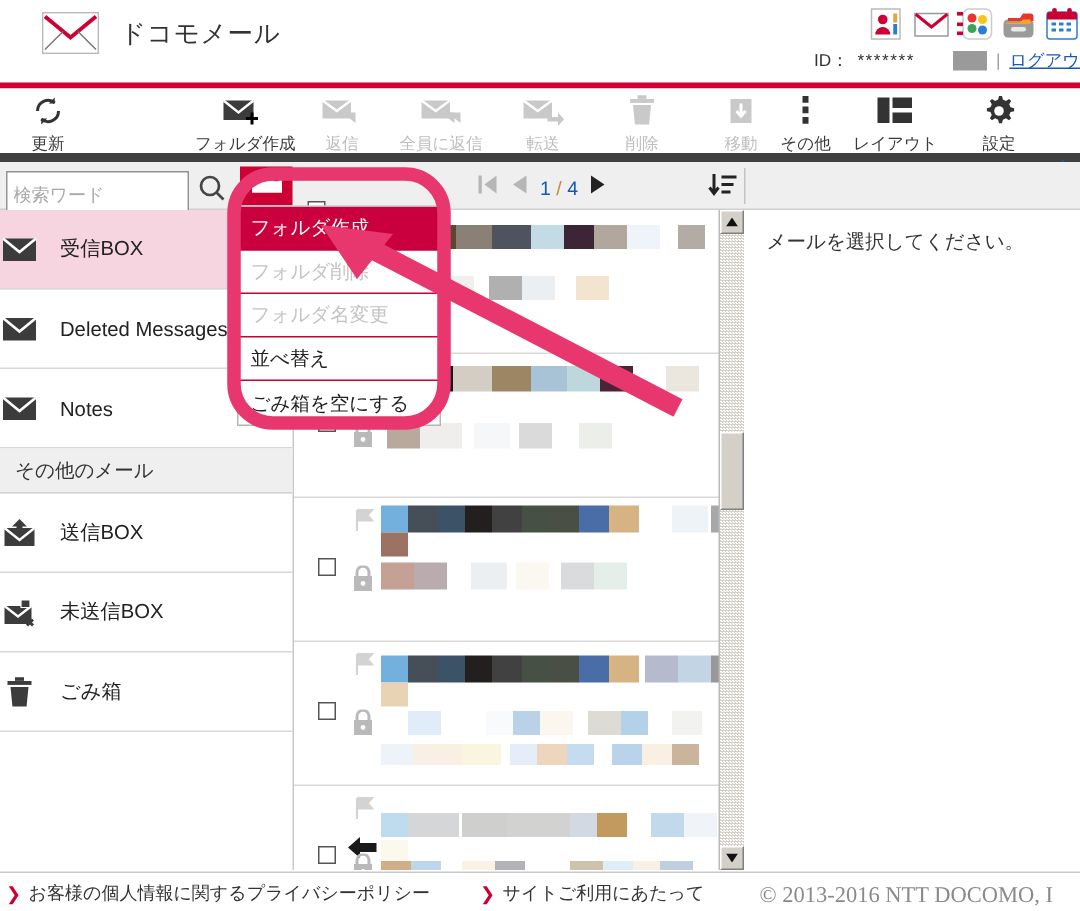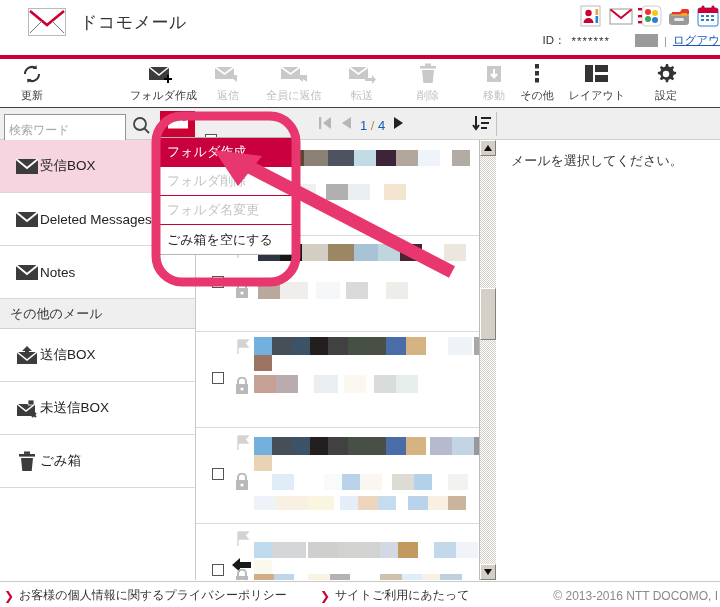--- a/index.html
+++ b/index.html
@@ -37,21 +37,21 @@
   .idmask { display: inline-block; width: 42px; height: 13px; background: linear-gradient(90deg,#fff 0 46%, #9a9a9a 46% 100%); vertical-align: -2px; }
   .idbar .sep { color: #9b9b9b; }
   .logout { color: #1759b3; text-decoration: underline; font-size: 11.5px; }
 
   
   .redrule { position: absolute; left: 0; top: 55px; width: 720px; height: 4px; background: #cc0033; }
 
   
   .toolbar {
     position: absolute; left: 0; top: 59px; width: 720px; height: 49px;
-    background: #fff; border-bottom: 1px solid #404040;
+    background: #fff; border-bottom: 6px solid #404040;
   }
   .tb { position: absolute; top: 2px; width: 64px; text-align: center; }
   .tb .ico { height: 26px; display: flex; align-items: center; justify-content: center; }
   .tb .lbl { font-size: 11px; margin-top: 1px; color: #3a3a3a; white-space: nowrap; }
   .tb.dis .lbl { color: #bdbdbd; }
   .tb-ab { position: absolute; top: 30px; left: 700px; font-size: 13px; color: #1759b3; margin-top: 15px; }
 
   
   .subbar {
     position: absolute; left: 0; top: 108px; width: 720px; height: 32px;
@@ -86,21 +86,21 @@
     position: absolute; left: 0; top: 140px; width: 196px; height: 440px;
     background: #fff; border-right: 1px solid #c9c9c9;
   }
   .sb-head {
     height: 30px; background: #efefef; border-bottom: 1px solid #d2d2d2;
     display: flex; align-items: center; padding-left: 10px;
     font-size: 13px; color: #333;
   }
   .sb-item {
     height: 53px; border-bottom: 1px solid #d8d8d8;
-    display: flex; align-items: center; padding-left: 14px;
+    display: flex; align-items: center; gap: 14px; 
     font-size: 13.5px; color: #222;
   }
   .sb-item.sel { background: #f6d4e0; }
   .sb-ico { width: 26px; display: flex; align-items: center; justify-content: center; }
 
   
   .maillist {
     position: absolute; left: 196px; top: 140px; width: 300px; height: 440px;
     background: #fff; border-right: 1px solid #bbb; overflow: hidden;
   }
@@ -133,21 +133,21 @@
   }
   .preview .msg { position: absolute; left: 14px; top: 12px; font-size: 13px; color: #333; }
 
   
   .footer {
     position: absolute; left: 0; top: 581px; width: 720px; height: 26px;
     background: #fff; border-top: 1px solid #c9c9c9;
   }
   .fl { position: absolute; top: 5px; font-size: 12px; color: #333; display: flex; align-items: center; gap: 5px; }
   .chev { color: #cc0033; font-weight: bold; font-size: 12px; }
-  .copyr { position: absolute; right: 2px; top: 7px; font-size: 12px; color: #8a8a8a; font-family: Liberation Sans, sans-serif; }
+  .copyr { position: absolute; right: 18px; top: 7px; font-size: 15px; color: #8a8a8a; font-family: Liberation Serif, serif; }
 
   
   .dropdown {
     position: absolute; left: 158px; top: 137px; width: 136px;
     background: #fff; border: 1px solid #b5b5b5; z-index: 50;
   }
   .dd-item {
     height: 29px; display: flex; align-items: center; padding-left: 8px;
     font-size: 13px; color: #222; border-bottom: 1px solid #cc0033;
   }
@@ -686,20 +686,23 @@
     <div class="dd-item active">
       <span>フォルダ作成</span>
     </div>
     <div class="dd-item disabled">
       <span>フォルダ削除</span>
     </div>
     <div class="dd-item disabled">
       <span>フォルダ名変更</span>
     </div>
     <div class="dd-item">
+      <span>並べ替え</span>
+    </div>
+    <div class="dd-item">
       <span>ごみ箱を空にする</span>
     </div>
   </div>
 
   <svg class="anno" viewBox="0 0 720 607">
     <rect x="156" y="116" width="140" height="166" rx="26" ry="26" fill="none" stroke="#e8366f" stroke-width="9"></rect>
     <g>
       <path d="M452,272 L236,160" stroke="#e8366f" stroke-width="13" stroke-linecap="butt"></path>
       <path d="M214,150 L262,156 L238,186 z" fill="#e8366f"></path>
     </g>

